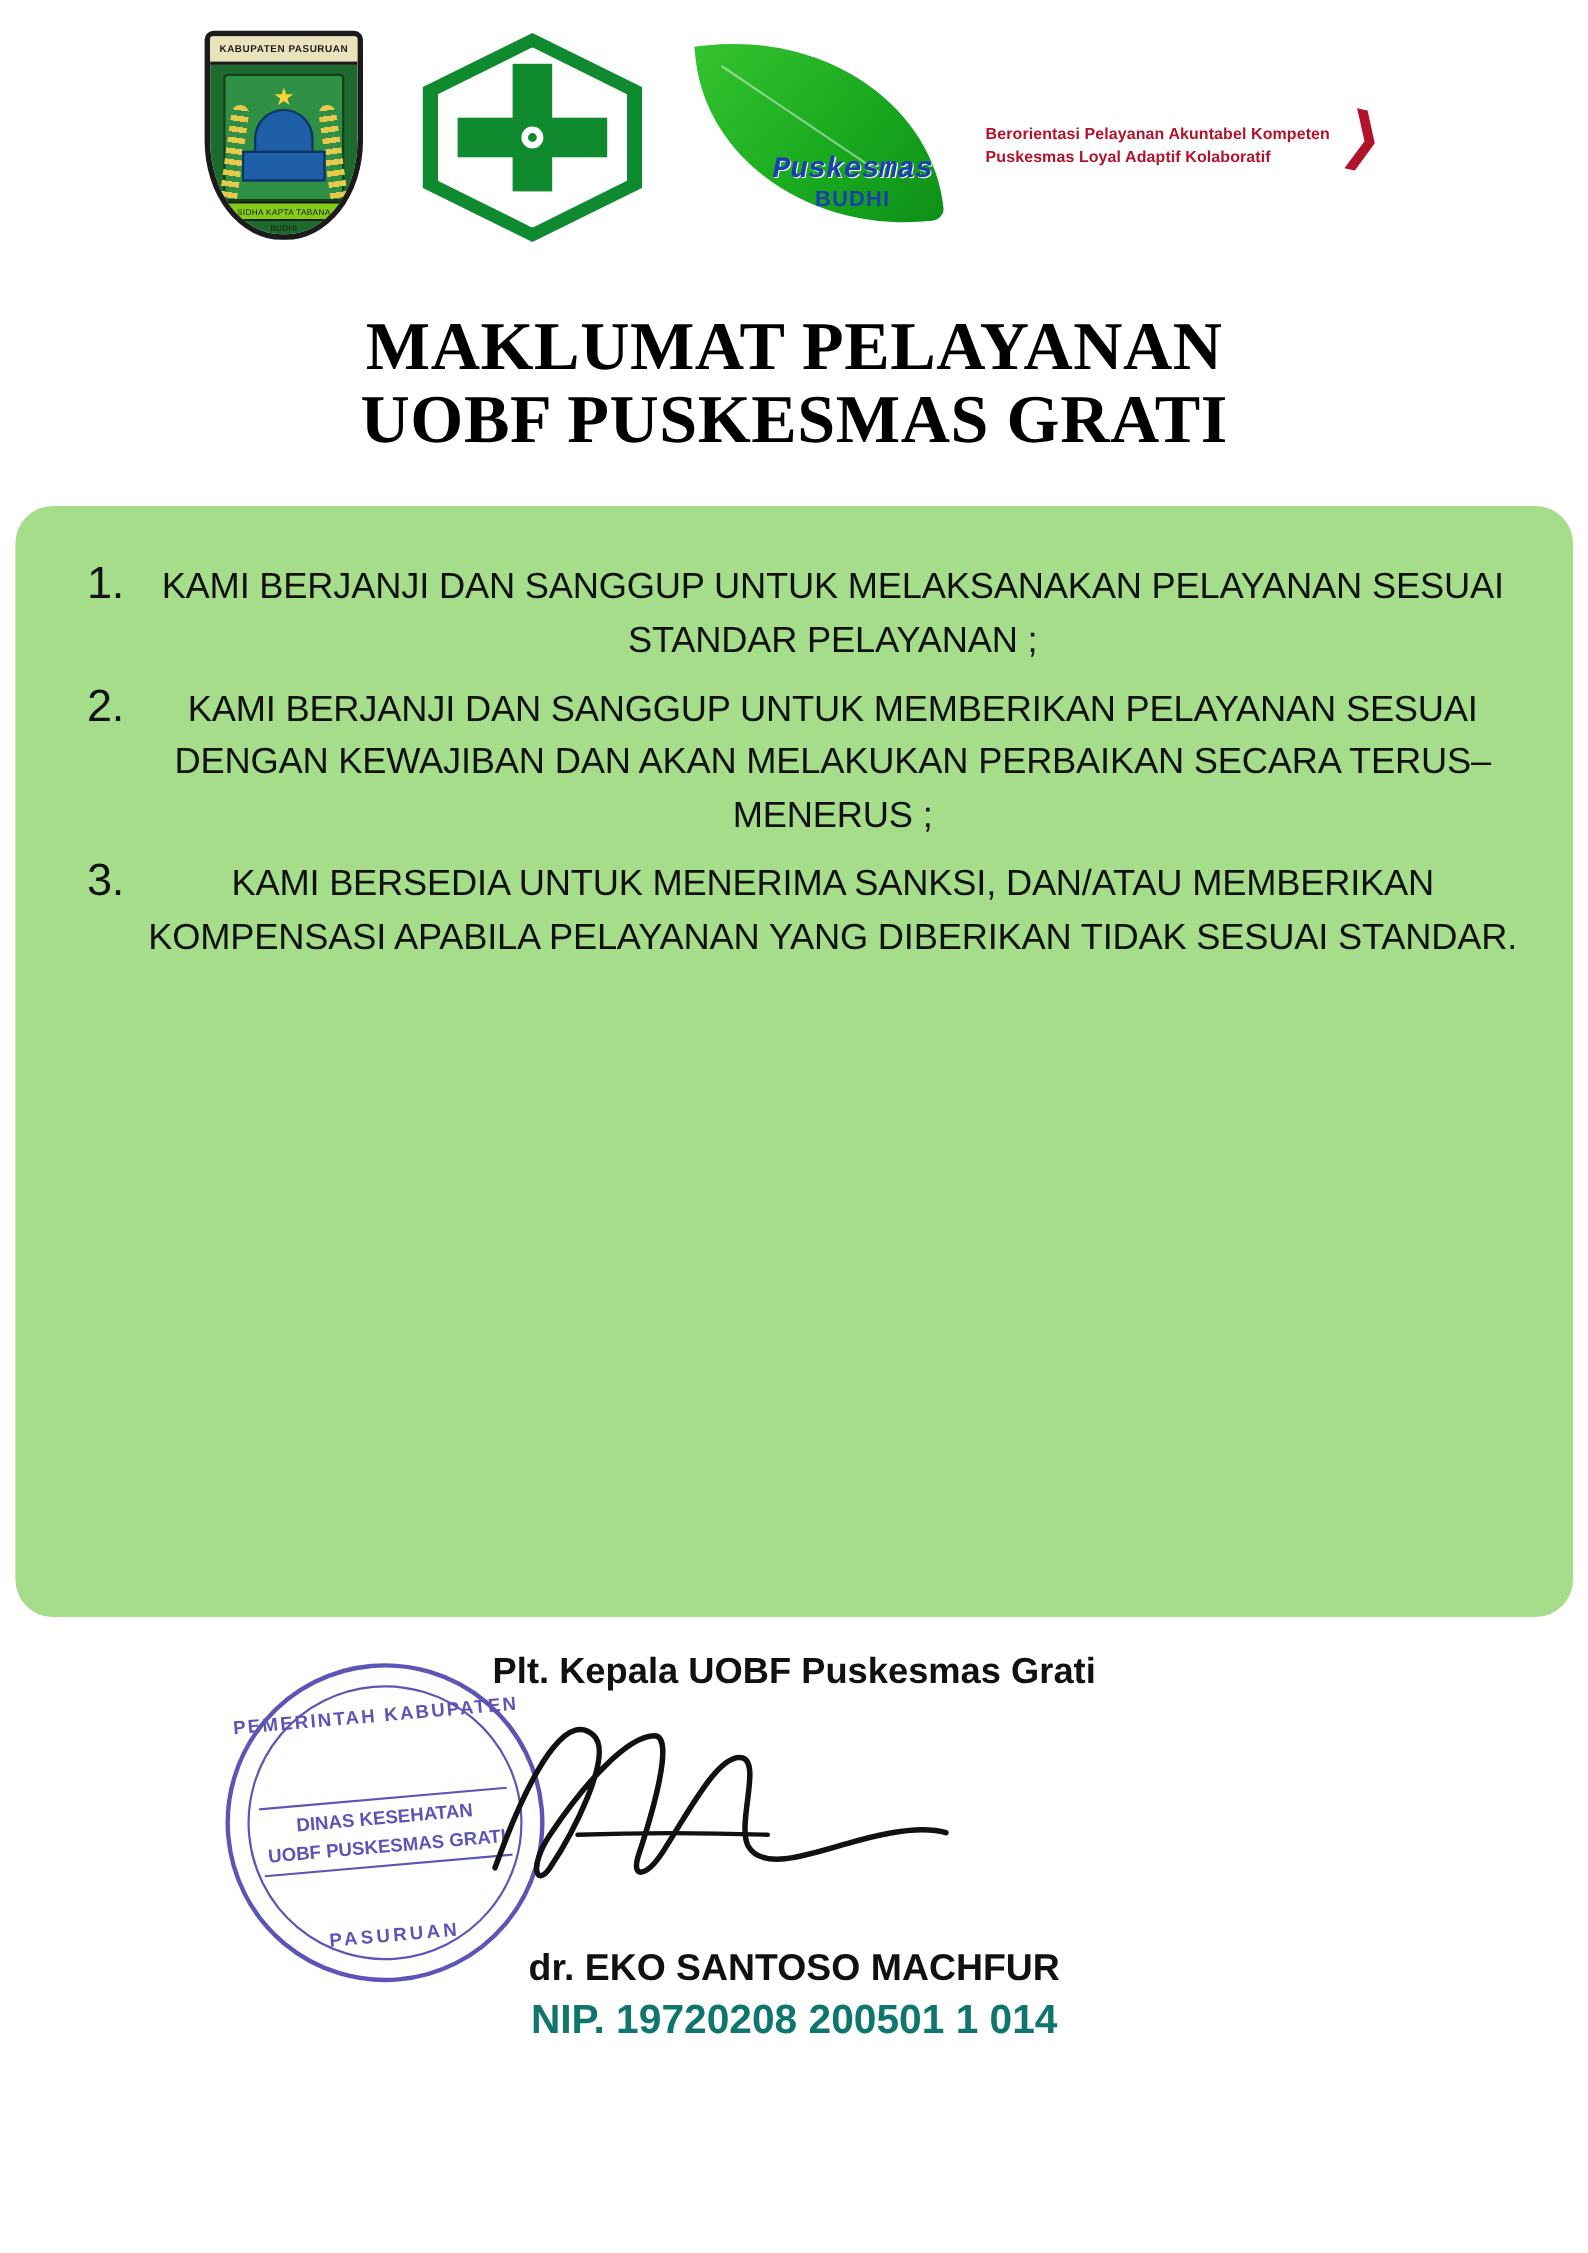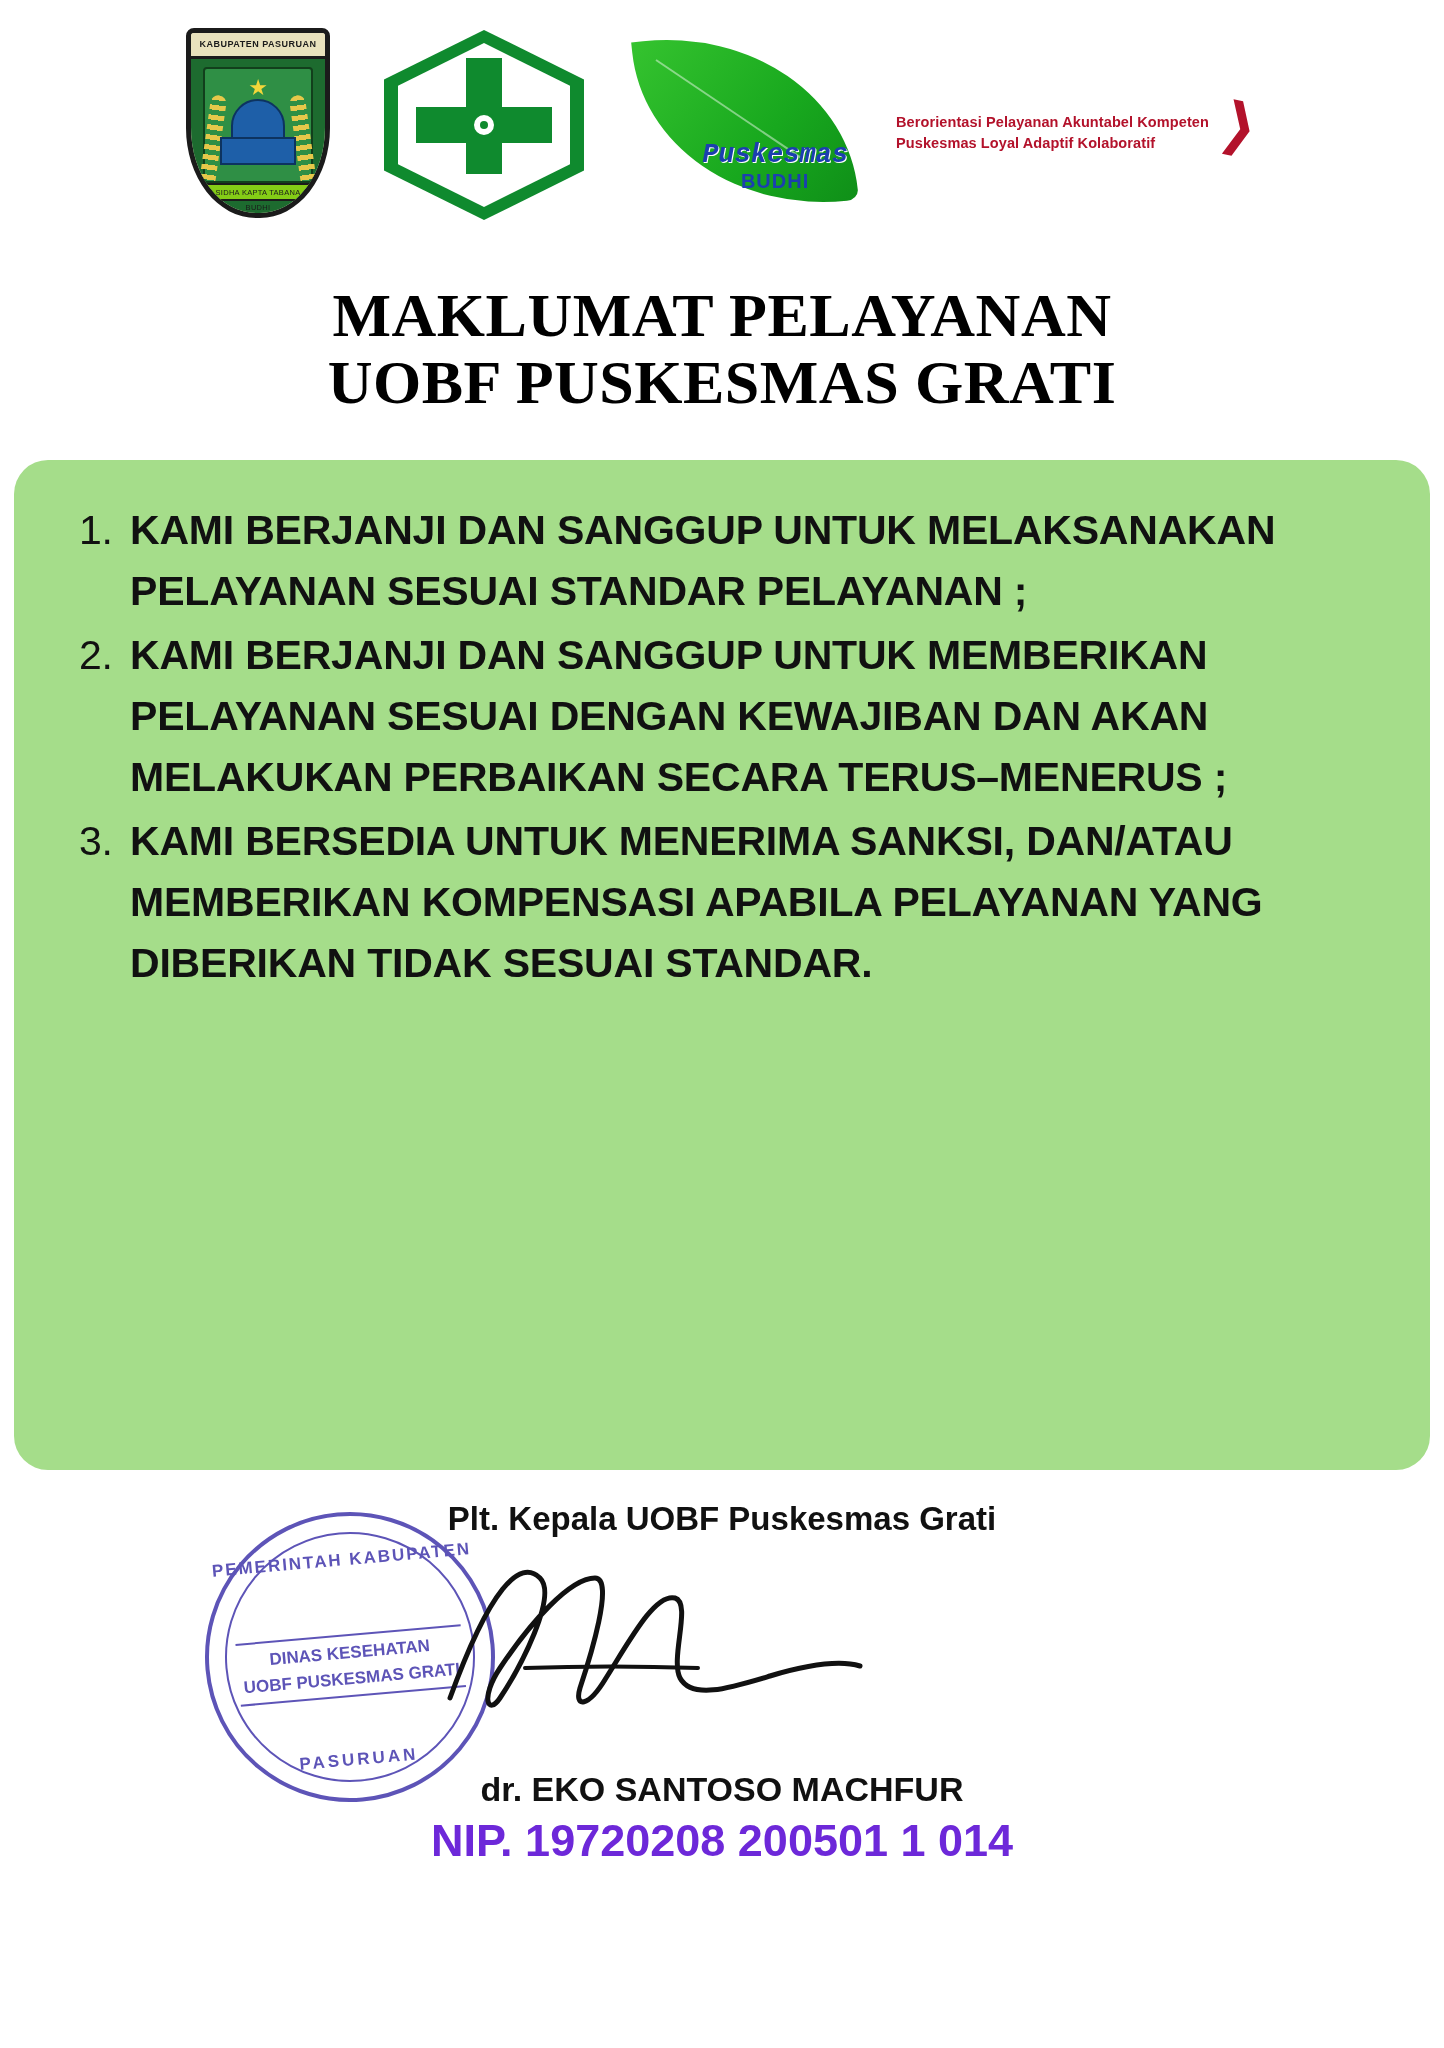--- a/index.html
+++ b/index.html
@@ -265,27 +265,28 @@
     border-radius: 34px;
     padding: 40px 36px 44px 36px;
     min-height: 1010px;
   }
   ol.promises {
     margin: 0;
     padding: 0 10px 0 74px;
     list-style-position: outside;
   }
   ol.promises li {
-    font-size: 41px;
-    font-weight: bold;
+    font-size: 33px;
+    font-weight: normal;
     line-height: 1.48;
     color: #111111;
     margin-bottom: 4px;
     padding-left: 6px;
     letter-spacing: -.2px;
+    text-align: center;
   }
   ol.promises li::marker {
     font-weight: normal;
     font-size: 41px;
   }
 
   
   .sign {
     position: relative;
     text-align: center;
@@ -351,23 +352,23 @@
     width: 440px;
     height: 190px;
   }
   .sign-name {
     font-size: 34px;
     font-weight: bold;
     color: #111111;
     margin-top: -8px;
   }
   .sign-nip {
-    font-size: 45px;
-    font-weight: bold;
-    color: #6d28d9;
+    font-size: 37px;
+    font-weight: bold;
+    color: #0f766e;
     margin-top: 6px;
   }
 </style>
 </head>
 <body>
 
 <div class="page">
 
   <div class="logo-row">
 

